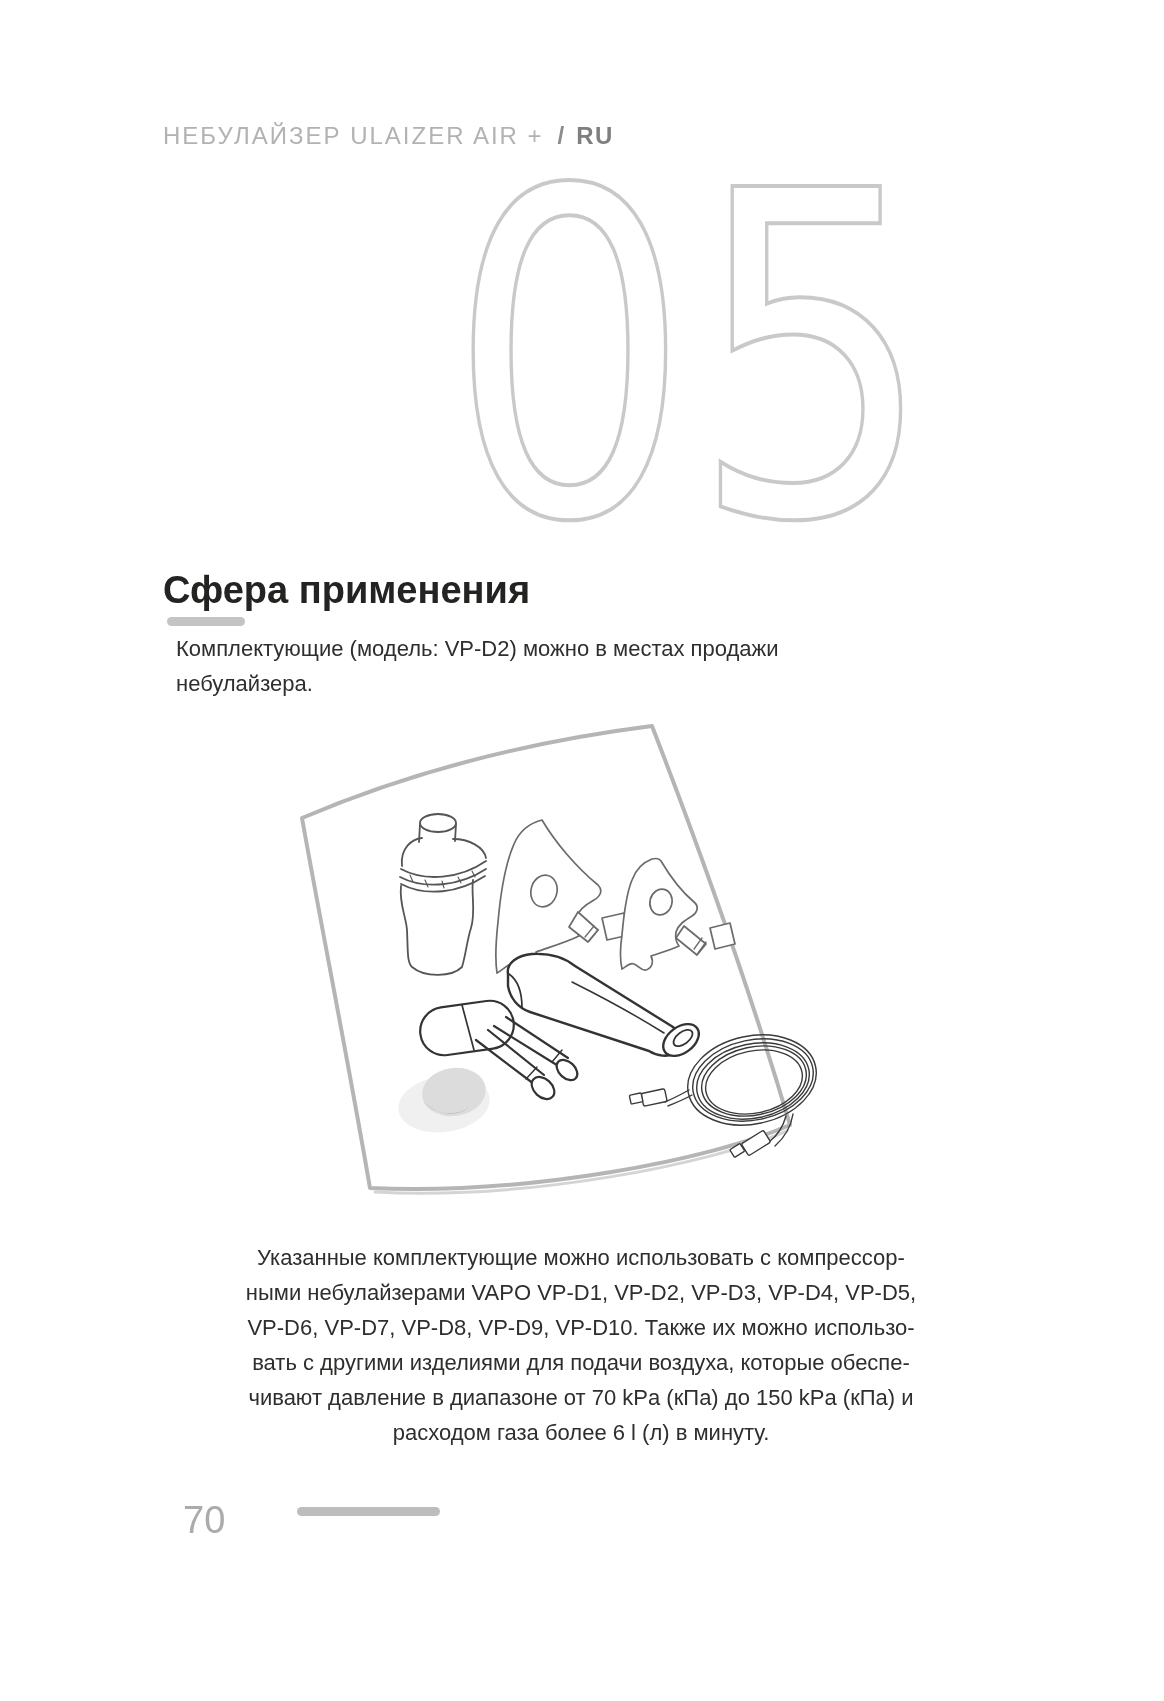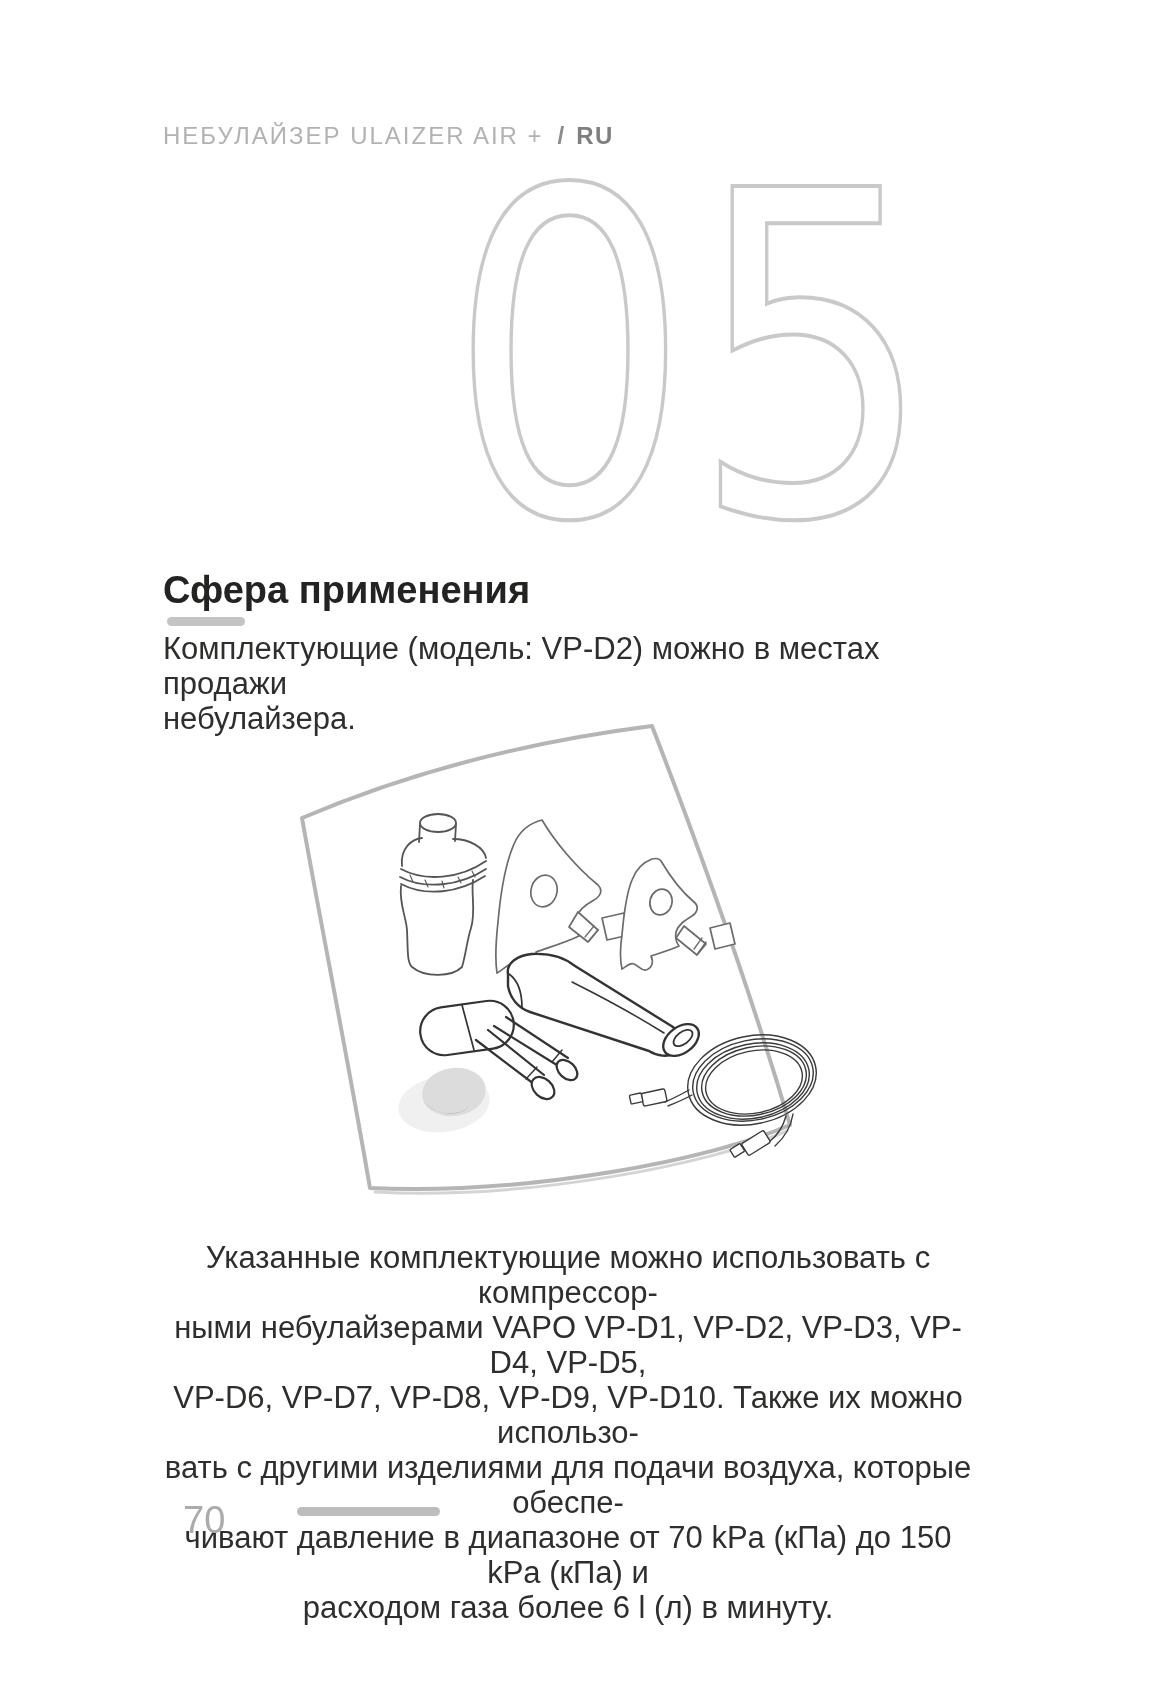--- a/index.html
+++ b/index.html
@@ -20,21 +20,21 @@
   }
   
   .title{
     top:322px;left:161px;font-size:73px;line-height:80px;font-weight:bold;
     color:#1d1d1b;letter-spacing:1px;white-space:nowrap;margin:0;
   }
   
   .h2{top:570px;left:163px;font-size:38px;line-height:40px;font-weight:bold;color:#232321;margin:0;}
   .rule{top:617px;left:167px;width:78px;height:9px;border-radius:4.5px;background:#c4c4c4;}
   .para{
-    left:163px;width:810px;font-size:31px;line-height:35px;color:#2e2e2c;
+    left:176px;width:810px;font-size:22px;line-height:35px;color:#2e2e2c;
     white-space:pre-line;margin:0;
   }
   .intro{top:631px;}
   .bodypara{top:1240px;text-align:center;}
   
   .illu{top:690px;left:280px;width:610px;height:530px;}
   
   .pageno{top:1482px;left:183px;font-size:38px;line-height:44px;color:#ababab;margin-top:16px;}
   .footbar{top:1507px;left:297px;width:143px;height:9px;border-radius:4.5px;background:#bdbdbd;}
 </style>

